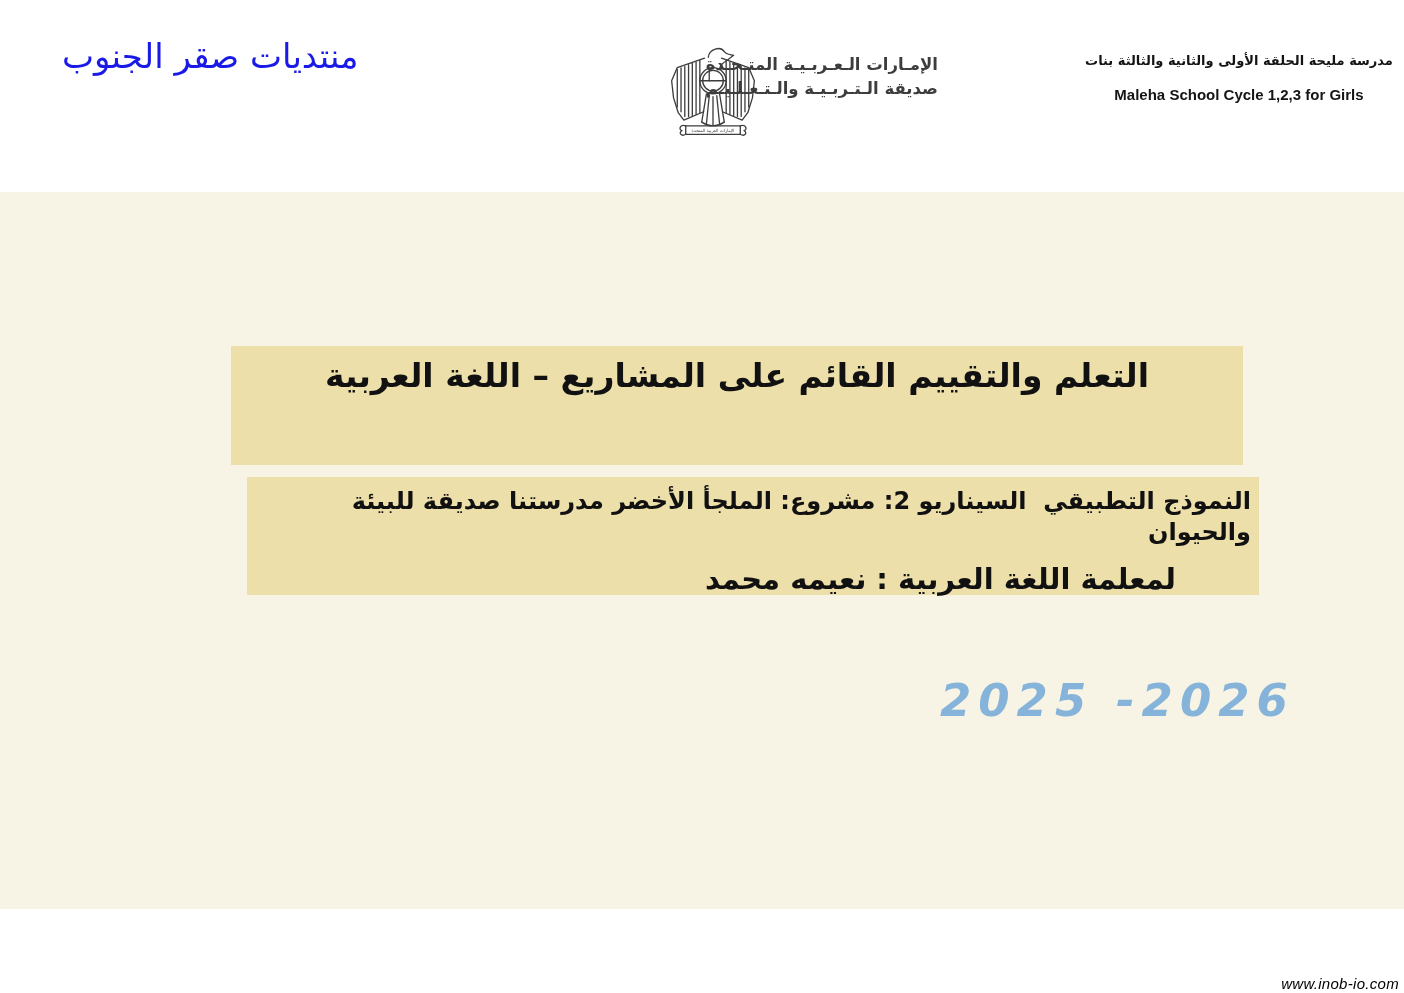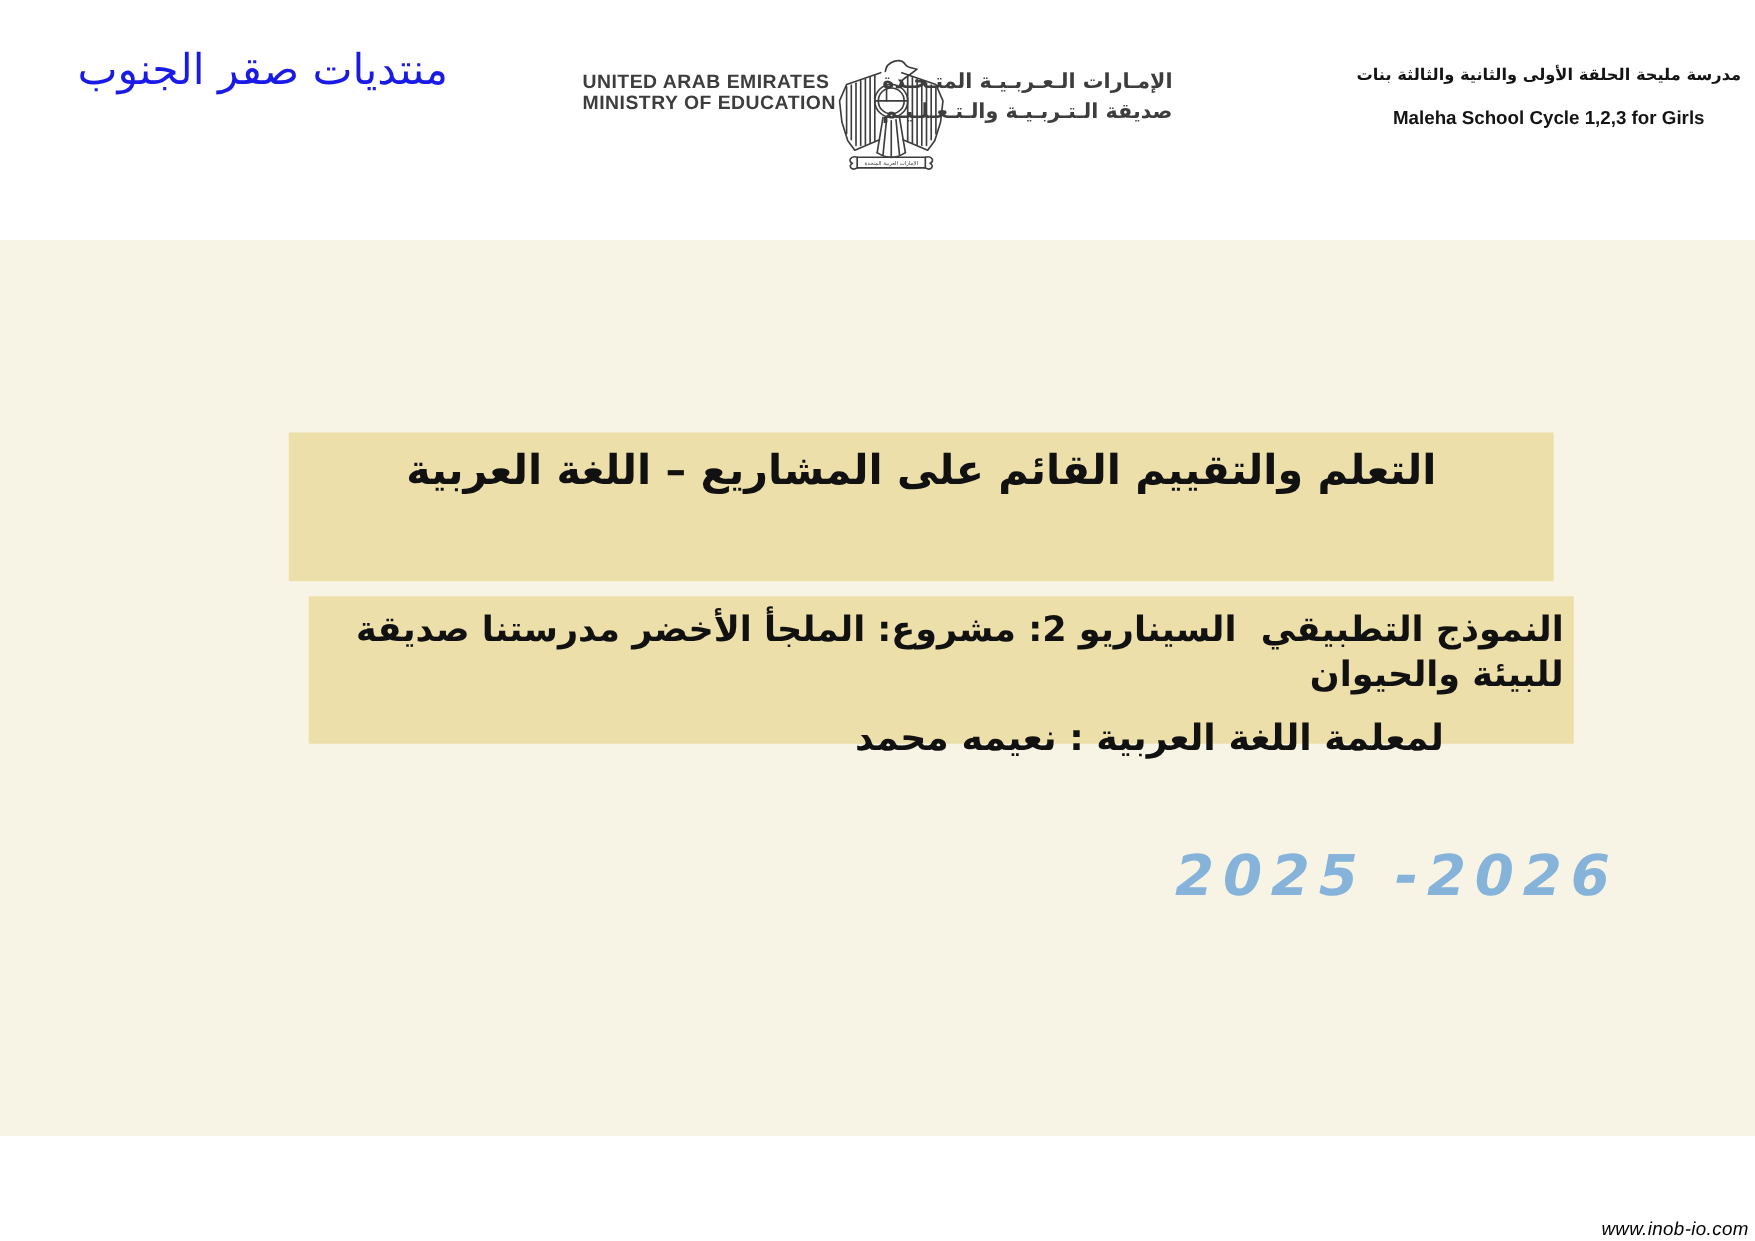--- a/index.html
+++ b/index.html
@@ -75,27 +75,27 @@
   .subtitle-box{
     position:absolute;left:247px;top:285px;  
     width:1012px;height:118px;
     background:var(--accent-box);
     direction:rtl;
   }
   .subtitle-line1{
     padding:9px 8px 0 0;
     text-align:right;
     font-family:"DejaVu Sans",sans-serif;
-    font-weight:700;font-size:28px;line-height:1.3;
+    font-weight:700;font-size:24px;line-height:1.3;
     color:var(--ink);
     white-space:pre-wrap;
   }
   .subtitle-line2{
     margin-top:13px;
-    padding-right:104px;
+    padding-right:83px;
     text-align:right;
     font-family:"DejaVu Sans",sans-serif;
     font-weight:700;font-size:29px;line-height:1.25;
     color:var(--ink);
   }
   .academic-year{
     position:absolute;left:940px;top:482px;  
     font-family:"DejaVu Sans",sans-serif;
     font-style:italic;font-weight:600;
     font-size:45px;letter-spacing:7px;
@@ -112,24 +112,20 @@
 </style>
 </head>
 <body>
 
 <div class="page">
 
   <div class="header-band">
 
     <div class="forum-title">منتديات صقر الجنوب</div>
 
-    <div class="ministry-en">
-      <div>UNITED ARAB EMIRATES</div>
-      <div>MINISTRY OF EDUCATION</div>
-    </div>
 
     <div class="emblem">
       <svg viewBox="0 0 100 104" fill="none" stroke="#3d3d3d" stroke-width="1.4" stroke-linecap="round" stroke-linejoin="round">
 
         <path d="M45,15 C46,6 58,3 62,9 C64,12 68,12 72,13 L64,19 C60,21 58,24 57,27"></path>
 
         <path d="M41,16 L12,26 L6,40 L8,58 L13,74 L19,82 L40,73"></path>
 
         <path d="M12,28 L12,68"></path>
           <path d="M16,26.5 L16,73"></path>

